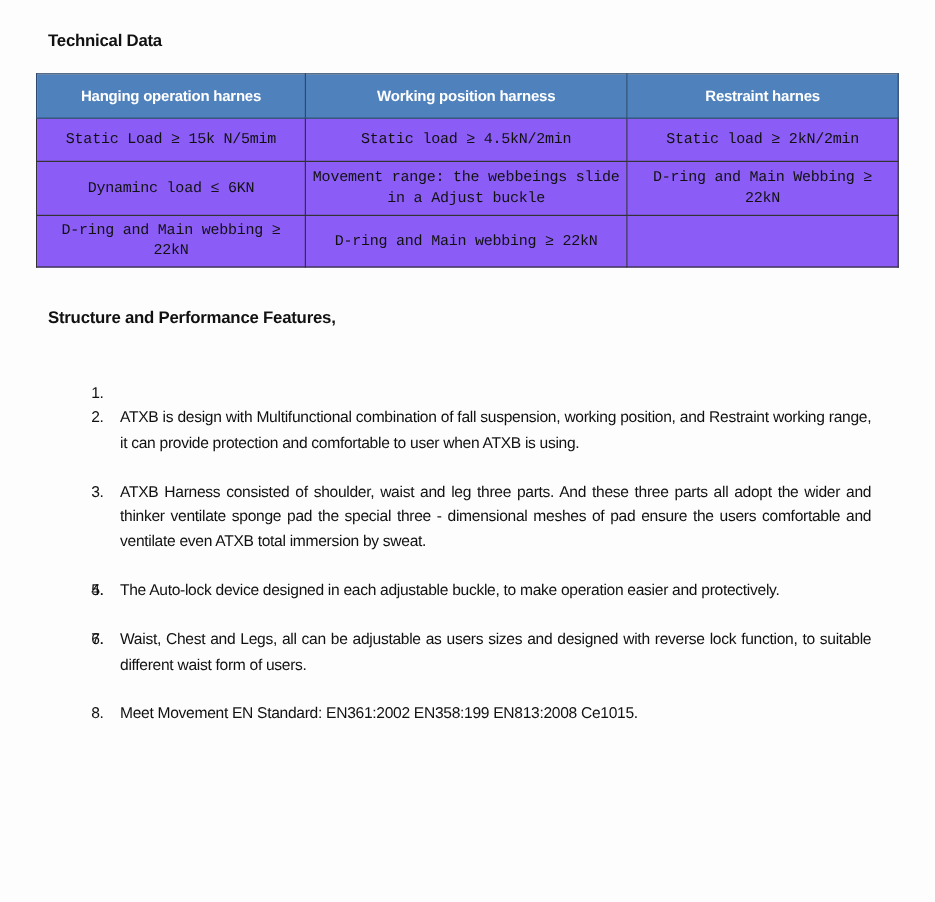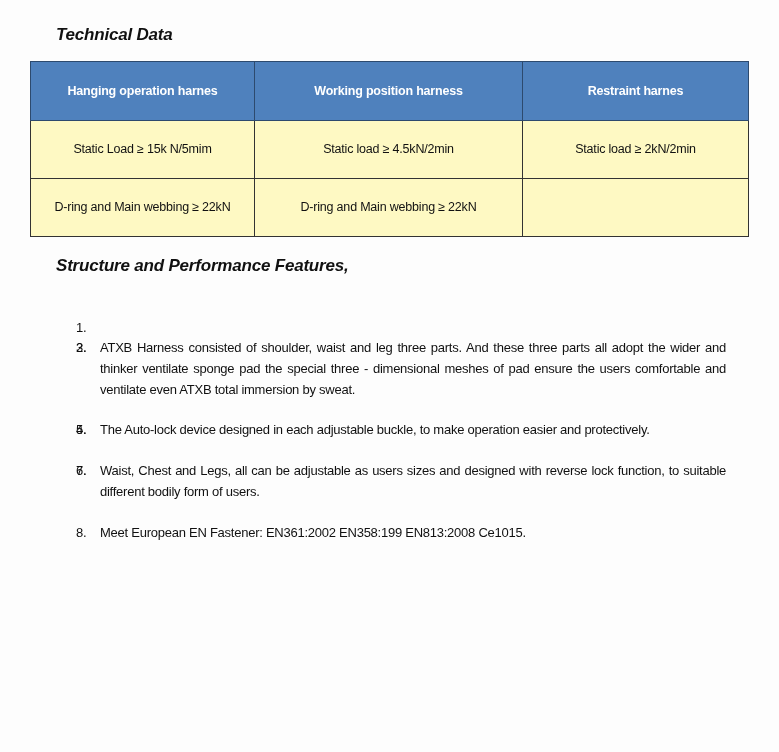--- a/index.html
+++ b/index.html
@@ -3,46 +3,45 @@
 <meta charset="utf-8">
 <style>
   html, body { margin: 0; padding: 0; }
   body {
     width: 779px; height: 752px; overflow: hidden; position: relative;
     background: #fdfdfd;
     font-family: "Liberation Sans", sans-serif;
     color: #111;
   }
   .heading {
-    position: absolute; left: 56px; font-weight: bold; font-size: 17px;
+    position: absolute; left: 40px; font-weight: bold; font-size: 14px;
     letter-spacing: -0.2px;
-    font-style: italic;
   }
   #h1 { top: 25px; }
   #h2 { top: 256px; }
   table.tech {
     position: absolute; left: 30px; top: 61px; width: 718px;
     border-collapse: collapse; table-layout: fixed;
     font-size: 12.5px; letter-spacing: -0.2px;
   }
   table.tech col.c1 { width: 224px; }
   table.tech col.c2 { width: 268px; }
   table.tech col.c3 { width: 226px; }
   table.tech th, table.tech td {
     border: 1px solid #333; text-align: center; vertical-align: middle;
-    padding: 15px 4px; line-height: 17px; margin-top: 24px;
+    padding: 4px 4px; line-height: 17px; margin-top: 24px;
   }
   table.tech th {
     background: #4f81bd; color: #fff; font-weight: bold; height: 28px;
     border-color: #2d4a6e;
   }
   table.tech tr.r1 td { height: 27px; }
   table.tech tr.r2 td { height: 36px; }
   table.tech tr.r3 td { height: 27px; }
-  table.tech td { background: #fef9c3; }
+  table.tech td { background: #8b5cf6; font-family: Liberation Mono, monospace; }
   ol.features {
     position: absolute; left: 0; top: 318px; margin: 0; padding: 0;
     list-style: none; width: 779px;
     font-size: 13px; letter-spacing: -0.25px; line-height: 20.8px;
   }
   ol.features li { position: relative; padding-left: 100px; padding-right: 53px; text-align: justify; }
   ol.features li .num { position: absolute; left: 76px; top: 0; }
 </style>
 </head>
 <body>
@@ -61,32 +60,37 @@
       <th>Working position harness</th>
       <th>Restraint harnes</th>
     </tr>
   </thead>
   <tbody>
     <tr class="r1">
       <td>Static Load ≥ 15k N/5mim</td>
       <td>Static load ≥ 4.5kN/2min</td>
       <td>Static load ≥ 2kN/2min</td>
     </tr>
+    <tr class="r2">
+      <td>Dynaminc load ≤ 6KN</td>
+      <td>Movement range: the webbeings slide in a Adjust buckle</td>
+      <td>D-ring and Main Webbing ≥ 22kN</td>
+    </tr>
     <tr class="r3">
       <td>D-ring and Main webbing ≥ 22kN</td>
       <td>D-ring and Main webbing ≥ 22kN</td>
       <td></td>
     </tr>
   </tbody>
 </table>
 
 <div id="h2" class="heading">Structure and Performance Features,</div>
 
 <ol class="features">
   <li style="margin-bottom:20px"><span class="num">1.</span></li>
-  <li style="margin-bottom:20px"><span class="num">2.</span></li>
+  <li style="margin-bottom:20px"><span class="num">2.</span><span>ATXB is design with Multifunctional combination of fall suspension, working position, and Restraint working   range, it can provide protection and comfortable to user when ATXB is using.</span></li>
   <li style="margin-bottom:20px"><span class="num">3.</span><span>ATXB Harness consisted of shoulder, waist and leg three parts. And these three parts all adopt the wider and thinker ventilate sponge pad the special three  - dimensional meshes of pad ensure the users comfortable and ventilate even ATXB total immersion by sweat.</span></li>
   <li style="margin-bottom:20px"><span class="num">4.</span></li>
   <li style="margin-bottom:20px"><span class="num">5.</span><span>The Auto-lock device designed in each adjustable buckle, to make operation easier and protectively.</span></li>
   <li style="margin-bottom:20px"><span class="num">6.</span></li>
-  <li style="margin-bottom:20px"><span class="num">7.</span><span>Waist, Chest and Legs, all can be adjustable as users sizes and designed with reverse lock function, to suitable different bodily form of users.</span></li>
-  <li><span class="num">8.</span><span>Meet European EN Fastener: EN361:2002 EN358:199 EN813:2008 Ce1015.</span></li>
+  <li style="margin-bottom:20px"><span class="num">7.</span><span>Waist, Chest and Legs, all can be adjustable as users sizes and designed with reverse lock function, to suitable different waist form of users.</span></li>
+  <li><span class="num">8.</span><span>Meet Movement EN Standard: EN361:2002 EN358:199 EN813:2008 Ce1015.</span></li>
 </ol>
 
 </body></html>

